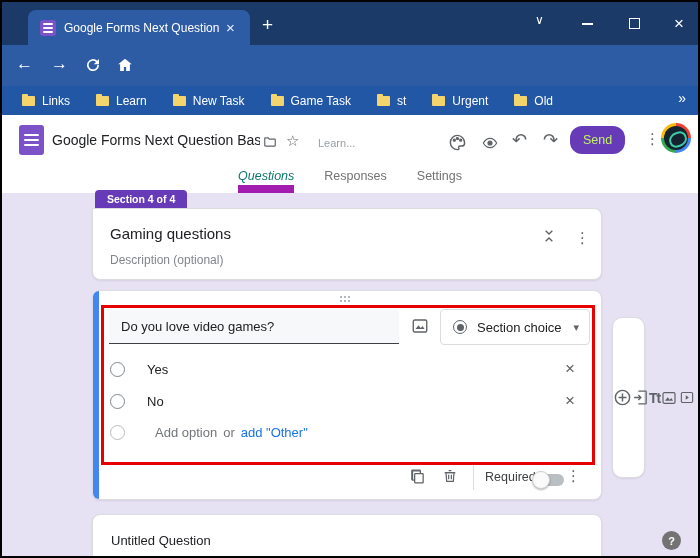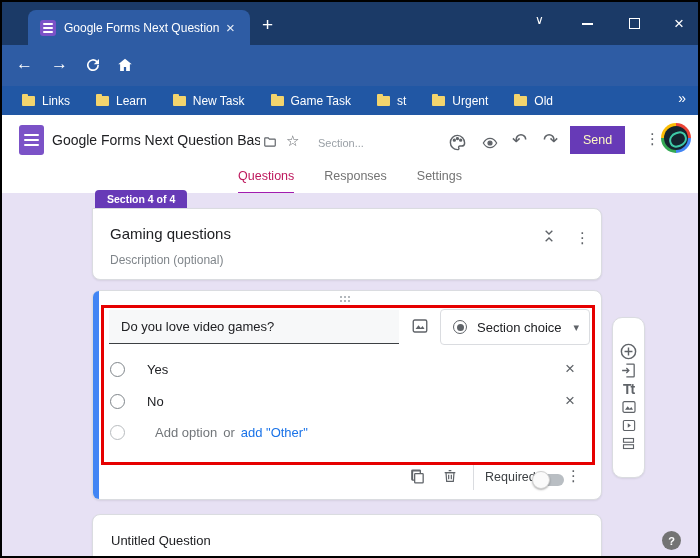--- a/index.html
+++ b/index.html
@@ -43,28 +43,28 @@
   .bm span.lbl { color:#fff; font-size:12px; white-space:nowrap; }
   .bm-more { position:absolute; right:12px; top:4px; color:#fff; font-size:14px; }
 
   
   .formheader { position:absolute; left:0; top:113px; width:696px; height:50px; background:#fff; }
   .forms-logo { position:absolute; left:17px; top:10px; width:25px; height:30px; background:#7b52c7; border-radius:3px; display:flex; flex-direction:column; justify-content:center; gap:3px; padding:0 5px; }
   .forms-logo i { display:block; height:2px; background:#fff; border-radius:1px; }
   .doc-title { position:absolute; left:50px; top:17px; font-size:14px; color:#202124; width:208px; white-space:nowrap; overflow:hidden; }
   .hdr-ic { position:absolute; color:#5f6368; }
   .saving { position:absolute; left:316px; top:22px; font-size:11px; color:#9aa0a6; }
-  .send-btn { position:absolute; left:568px; top:11px; width:55px; height:28px; background:#673ab7; border-radius:0; color:#fef9c3; font-size:12.5px; display:flex; align-items:center; justify-content:center; }
+  .send-btn { position:absolute; left:568px; top:11px; width:55px; height:28px; background:#673ab7; border-radius:12px; color:#bef264; font-size:12.5px; display:flex; align-items:center; justify-content:center; }
   .forms-avatar { position:absolute; left:659px; top:8px; width:30px; height:30px; border-radius:50%; background:conic-gradient(#ea4335 0 25%,#4285f4 0 50%,#34a853 0 75%,#fbbc05 0 100%); display:flex; align-items:center; justify-content:center; }
   .forms-avatar i { width:24px; height:24px; border-radius:50%; background:#14232e; position:relative; overflow:hidden; }
   .forms-avatar i:after { content:""; position:absolute; left:5px; top:6px; width:14px; height:11px; border:2.5px solid #3ec9a7; border-radius:50% 40% 50% 40%; transform:rotate(-18deg); }
 
   .navtabs { position:absolute; left:0; top:163px; width:696px; height:28px; background:#fff; display:flex; justify-content:center; gap:30px; font-size:12.5px; }
   .navtab { padding-top:4px; color:#737373; height:28px; }
-  .navtab.active { color:#be185d; border-bottom:1px solid #a21caf; }
+  .navtab.active { color:#0f766e; border-bottom:8px solid #a21caf;font-style:italic; }
 
   
   .section-badge { position:absolute; left:93px; top:188px; height:18px; padding:0 12px; background:#673ab7; border-radius:4px 4px 0 0; color:#fff; font-size:10.5px; font-weight:bold; display:flex; align-items:center; }
   .card { position:absolute; background:#fff; border:1px solid #dadce0; box-shadow:0 1px 2px rgba(0,0,0,.08); }
   .section-card { left:90px; top:206px; width:510px; height:72px; border-radius:0 8px 8px 8px; }
   .section-title { position:absolute; left:17px; top:16px; font-size:15px; color:#202124; }
   .section-desc { position:absolute; left:17px; top:44px; font-size:12px; color:#80868b; }
   .sec-ic { position:absolute; color:#5f6368; }
 
   .question-card { left:90px; top:288px; width:510px; height:210px; border-radius:8px; }
@@ -87,21 +87,21 @@
   .add-lbl { font-size:13px; color:#717579; margin-left:30px; }
   .or-lbl { font-size:13px; color:#717579; margin-left:6px; }
   .other-link { font-size:13px; color:#1a73e8; margin-left:6px; }
   .q-footer-ic { position:absolute; }
   .footer-divider { position:absolute; left:380px; top:173px; width:1px; height:26px; background:#dadce0; }
   .required-lbl { position:absolute; left:392px; top:179px; font-size:12.5px; color:#3c4043; }
   .toggle { position:absolute; left:441px; top:183px; width:30px; height:12px; background:#b9bec3; border-radius:6px; }
   .toggle i { position:absolute; left:-2px; top:-3px; width:18px; height:18px; background:#fafafa; border:1px solid #d0d0d0; border-radius:50%; box-shadow:0 1px 2px rgba(0,0,0,.3); }
   .q-overflow { position:absolute; left:473px; top:176px; color:#5f6368; font-size:15px; }
 
-  .side-toolbar { left:610px; top:315px; width:33px; height:161px; border-radius:10px; display:flex; flex-direction:column; align-items:center; justify-content:space-between; padding:24px 0; }
+  .side-toolbar { left:610px; top:315px; width:33px; height:161px; border-radius:10px; display:flex; flex-direction:row; align-items:center; justify-content:space-between; padding:24px 0; }
   .side-ic { display:flex; align-items:center; justify-content:center; width:20px; height:20px; color:#5f6368; }
   .tt-lbl { font-size:14px; font-weight:bold; color:#5f6368; letter-spacing:-1px; }
 
   .next-card { left:90px; top:512px; width:510px; height:44px; border-radius:8px 8px 0 0; }
   .next-title { position:absolute; left:18px; top:18px; font-size:13px; color:#202124; }
 
   .help-btn { position:absolute; left:660px; top:529px; width:19px; height:19px; border-radius:50%; background:#737373; color:#fff; font-size:11px; font-weight:bold; display:flex; align-items:center; justify-content:center; }
 
   svg { display:block; }
 </style>
@@ -221,21 +221,21 @@
         <i></i>
         <i></i>
       </span>
     <span class="doc-title">Google Forms Next Question Based or</span>
     <span class="hdr-ic" style="left:260px; top:20px">
       <svg width="16" height="14" viewBox="0 0 24 24" fill="none" stroke="#5f6368" stroke-width="2">
           <path d="M3 6a1 1 0 0 1 1-1h5l2 2h9a1 1 0 0 1 1 1v10a1 1 0 0 1-1 1H4a1 1 0 0 1-1-1z"></path>
         </svg>
     </span>
     <span class="hdr-ic" style="left:284px; top:17px; font-size:15px">☆</span>
-    <span class="saving">Section...</span>
+    <span class="saving">Learn...</span>
     <span class="hdr-ic" style="left:446px; top:18px">
       <svg width="19" height="19" viewBox="0 0 24 24" fill="none" stroke="#5f6368" stroke-width="1.8">
           <path d="M12 3a9 9 0 0 0 0 18c1.6 0 2.2-1.1 1.6-2.2-.6-1.2.1-2.3 1.5-2.3h1.9a4 4 0 0 0 4-4C21 7.5 17 3 12 3z"></path>
           <circle cx="8" cy="9" r="1.2" fill="#5f6368"></circle>
           <circle cx="12" cy="7" r="1.2" fill="#5f6368"></circle>
           <circle cx="16" cy="9" r="1.2" fill="#5f6368"></circle>
         </svg>
     </span>
     <span class="hdr-ic" style="left:478px; top:20px">
       <svg width="20" height="16" viewBox="0 0 24 24" fill="none" stroke="#5f6368" stroke-width="1.8">

